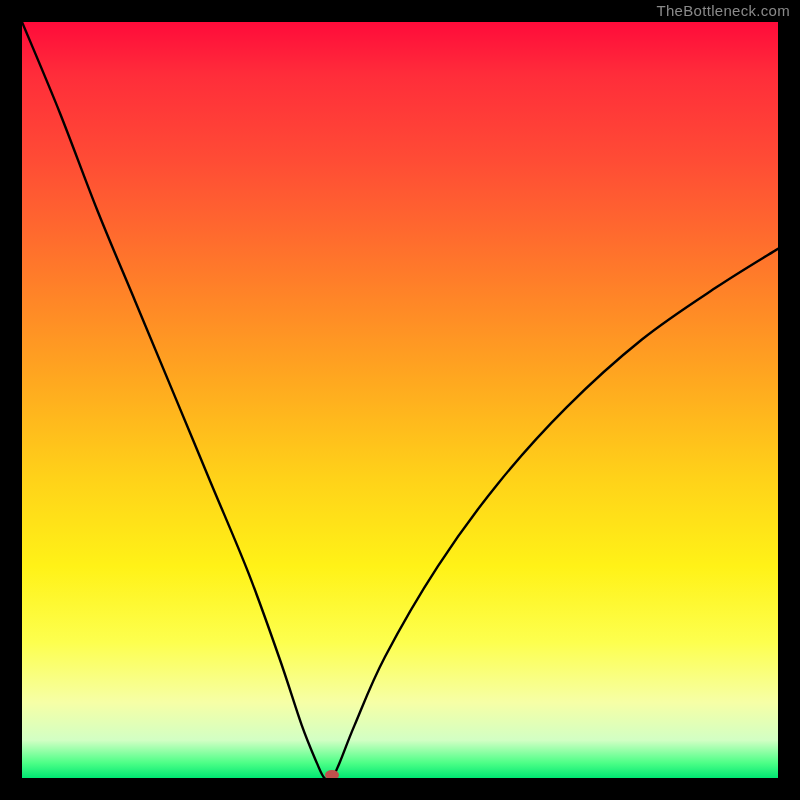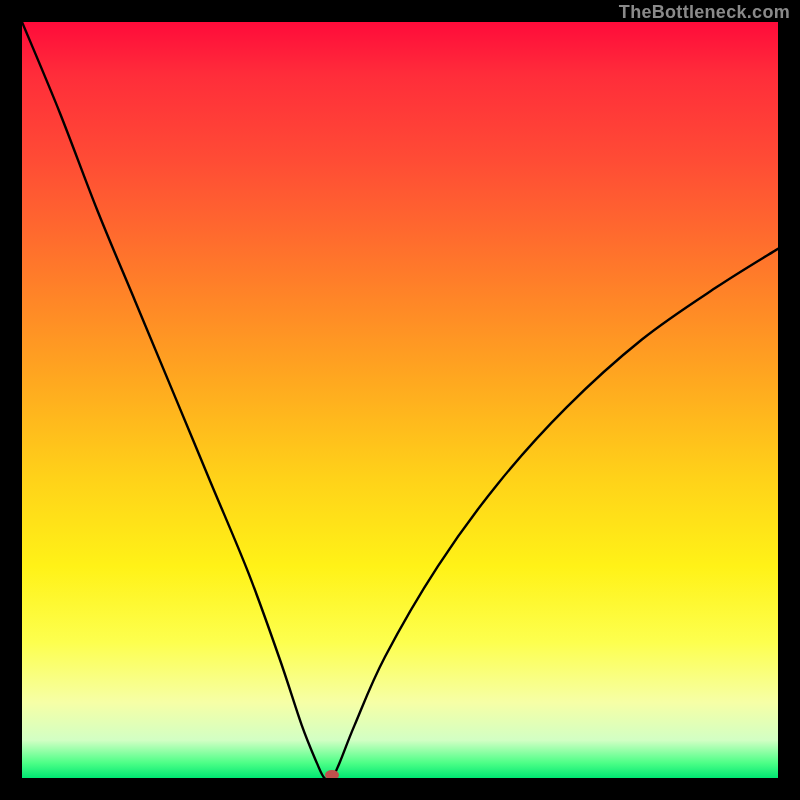--- a/index.html
+++ b/index.html
@@ -37,22 +37,22 @@
       #d2ffc4 95%,
       #4dff87 98%,
       #00e772 100%
     );
   }
   .watermark {
     position: absolute;
     top: 2px;
     right: 10px;
     color: #8a8a8a;
-    font-size: 18px;
-    font-weight: 700;
+    font-size: 15px;
+    font-weight: 400;
     letter-spacing: 0.3px;
     user-select: none;
     margin-left: 23px;
   }
   svg.curve {
     position: absolute;
     inset: 0;
     width: 100%;
     height: 100%;
   }

